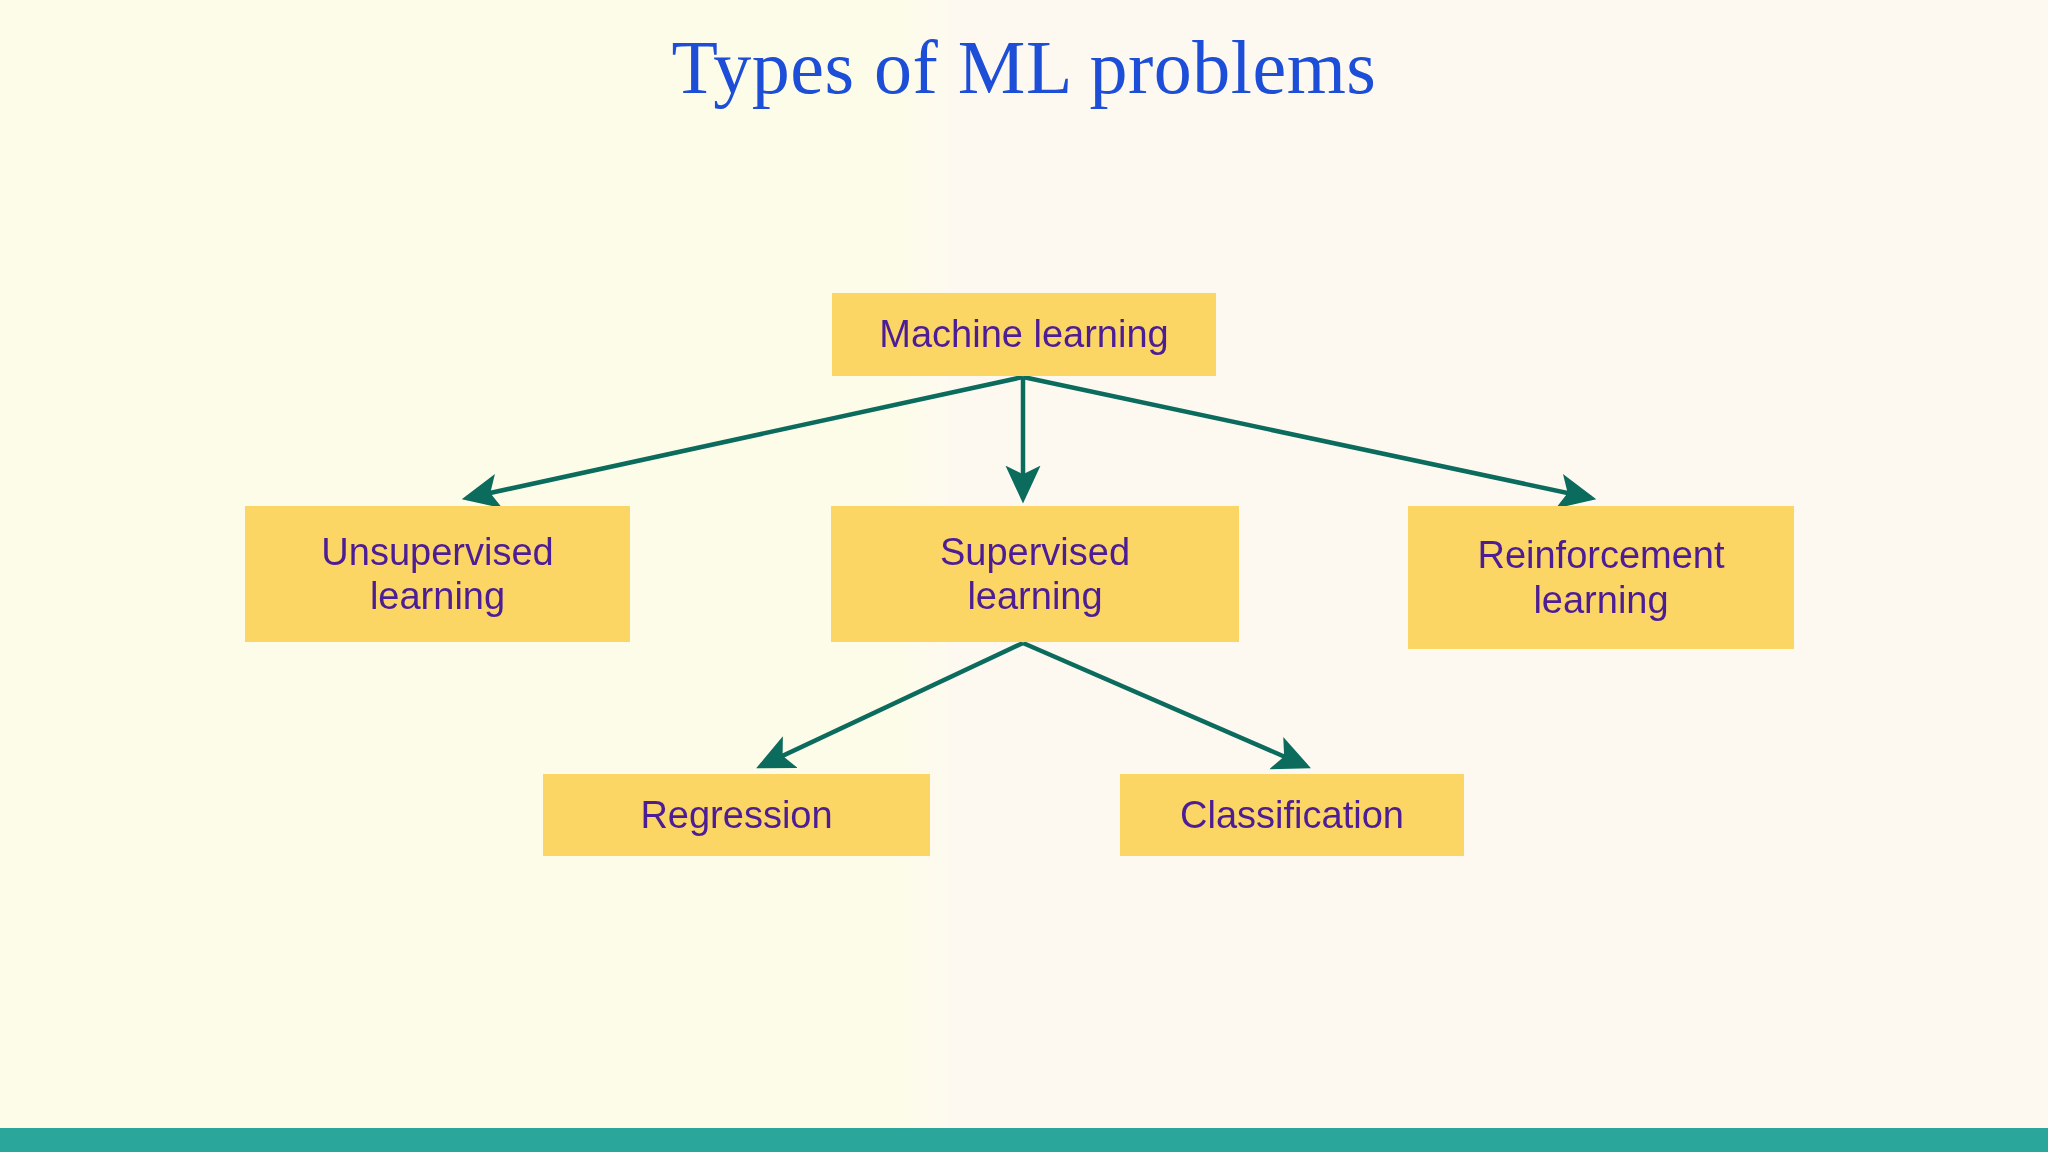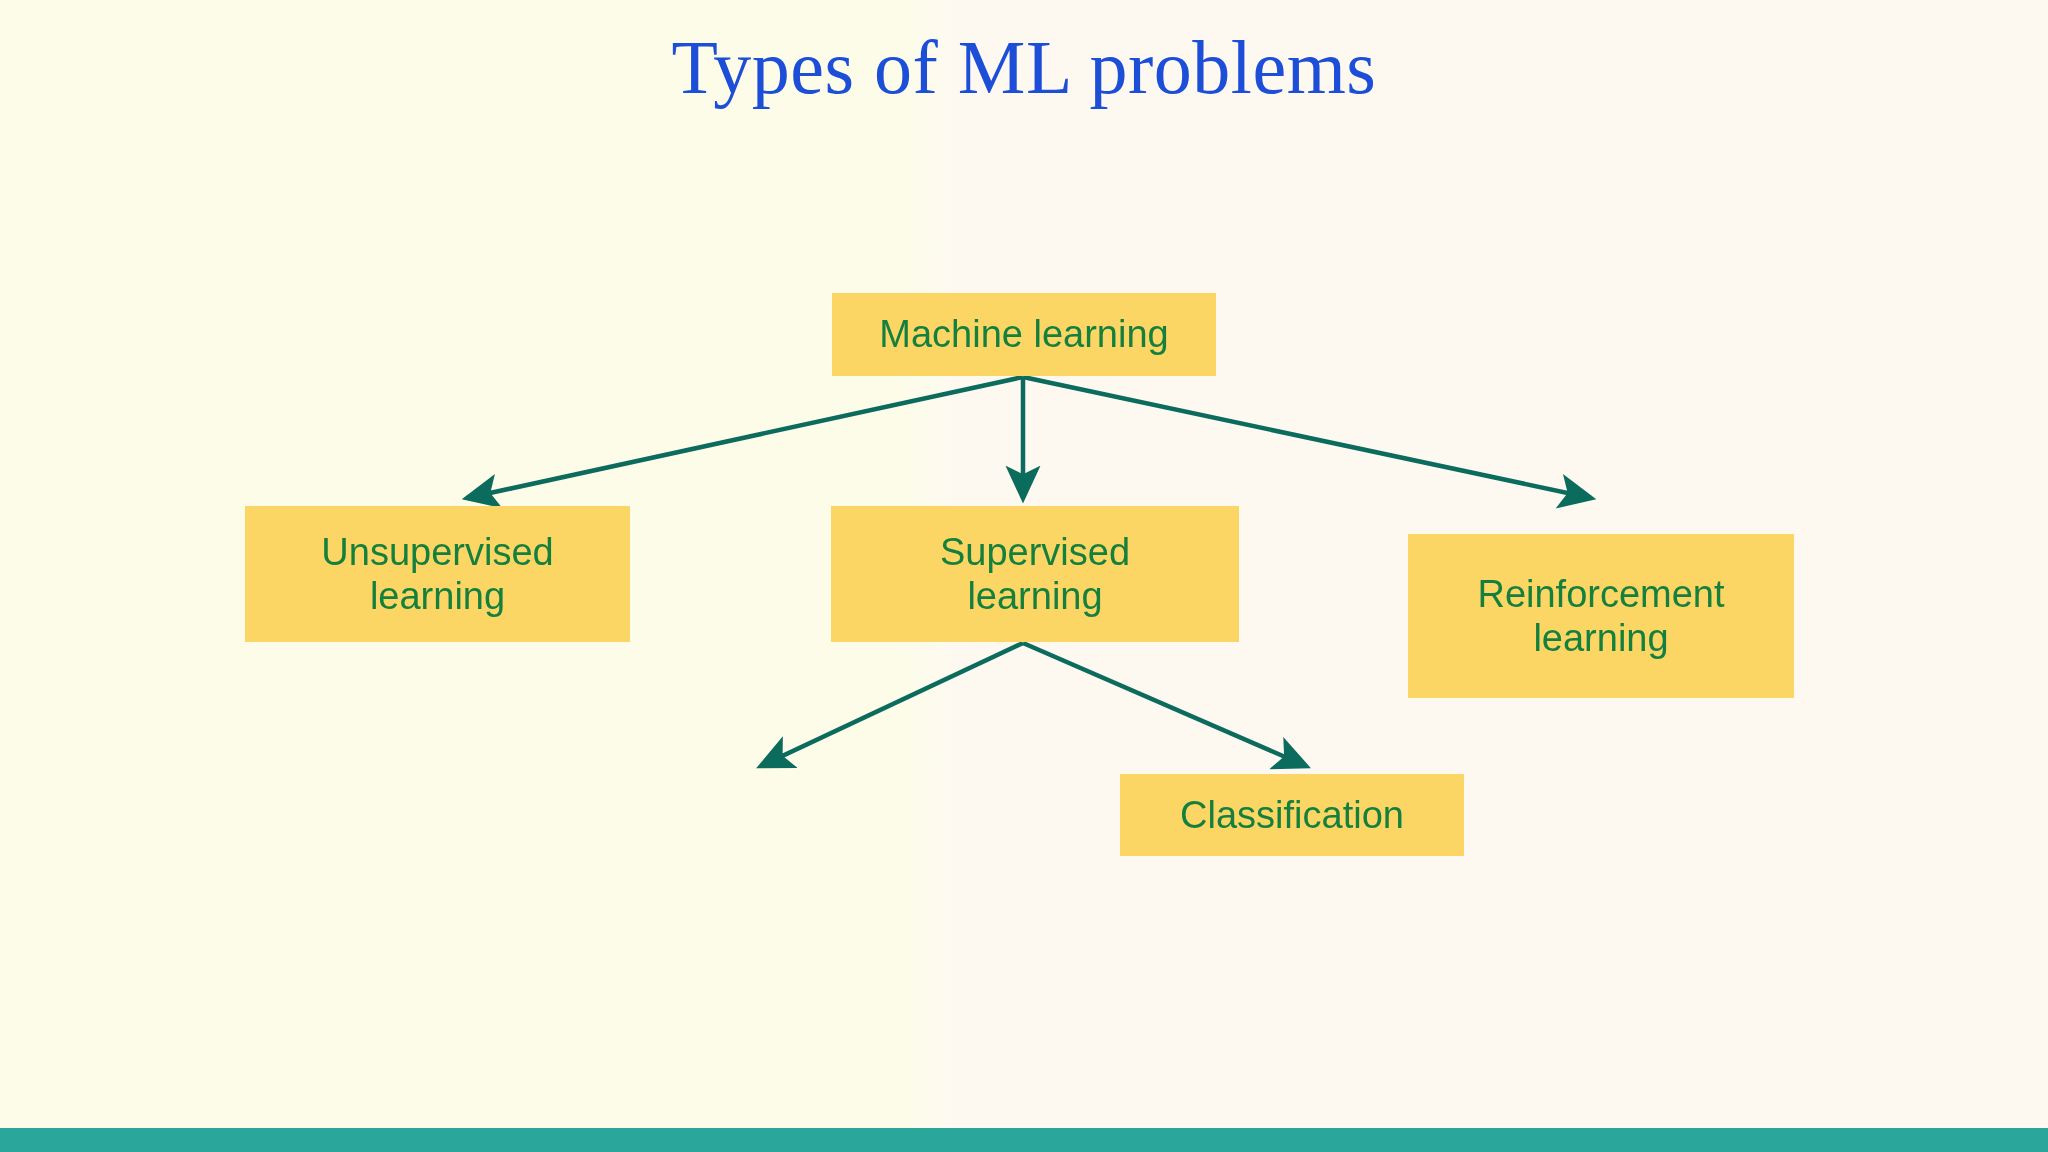--- a/index.html
+++ b/index.html
@@ -68,39 +68,39 @@
     position: absolute;
     left: 0;
     top: 0;
     width: 2048px;
     height: 1152px;
   }
 
   .node {
     position: absolute;
     background: #FCD665;
-    color: #15803d;
+    color: #4c1d95;
     display: flex;
     align-items: center;
     justify-content: center;
     text-align: center;
     font-family: "Liberation Sans", sans-serif;
     font-size: 38px;
     line-height: 1.17;
     font-weight: 400;
     box-sizing: border-box;
     padding: 2px 6px;
     white-space: pre-line;
   }
 
   
   #node-machine-learning { left: 832px;  top: 293px; width: 384px; height: 83px; }
   #node-unsupervised     { left: 245px;  top: 506px; width: 385px; height: 136px; }
   #node-supervised       { left: 831px;  top: 506px; width: 408px; height: 136px; }
-  #node-reinforcement    { left: 1408px; top: 534px; width: 386px; height: 164px; }
+  #node-reinforcement    { left: 1408px; top: 506px; width: 386px; height: 143px; }
   #node-regression       { left: 543px;  top: 774px; width: 387px; height: 82px; }
   #node-classification   { left: 1120px; top: 774px; width: 344px; height: 82px; }
 
   #bottom-bar {
     position: absolute;
     left: 0;
     top: 1128px;
     width: 2048px;
     height: 24px;
     background: #2BA69B;
@@ -140,20 +140,21 @@
 
     <div class="node" id="node-unsupervised">Unsupervised
 learning</div>
 
     <div class="node" id="node-supervised">Supervised
 learning</div>
 
     <div class="node" id="node-reinforcement">Reinforcement
 learning</div>
 
+    <div class="node" id="node-regression">Regression</div>
 
     <div class="node" id="node-classification">Classification</div>
 
   </div>
 
   <div id="bottom-bar"></div>
 
 </div>
 
 </body></html>

